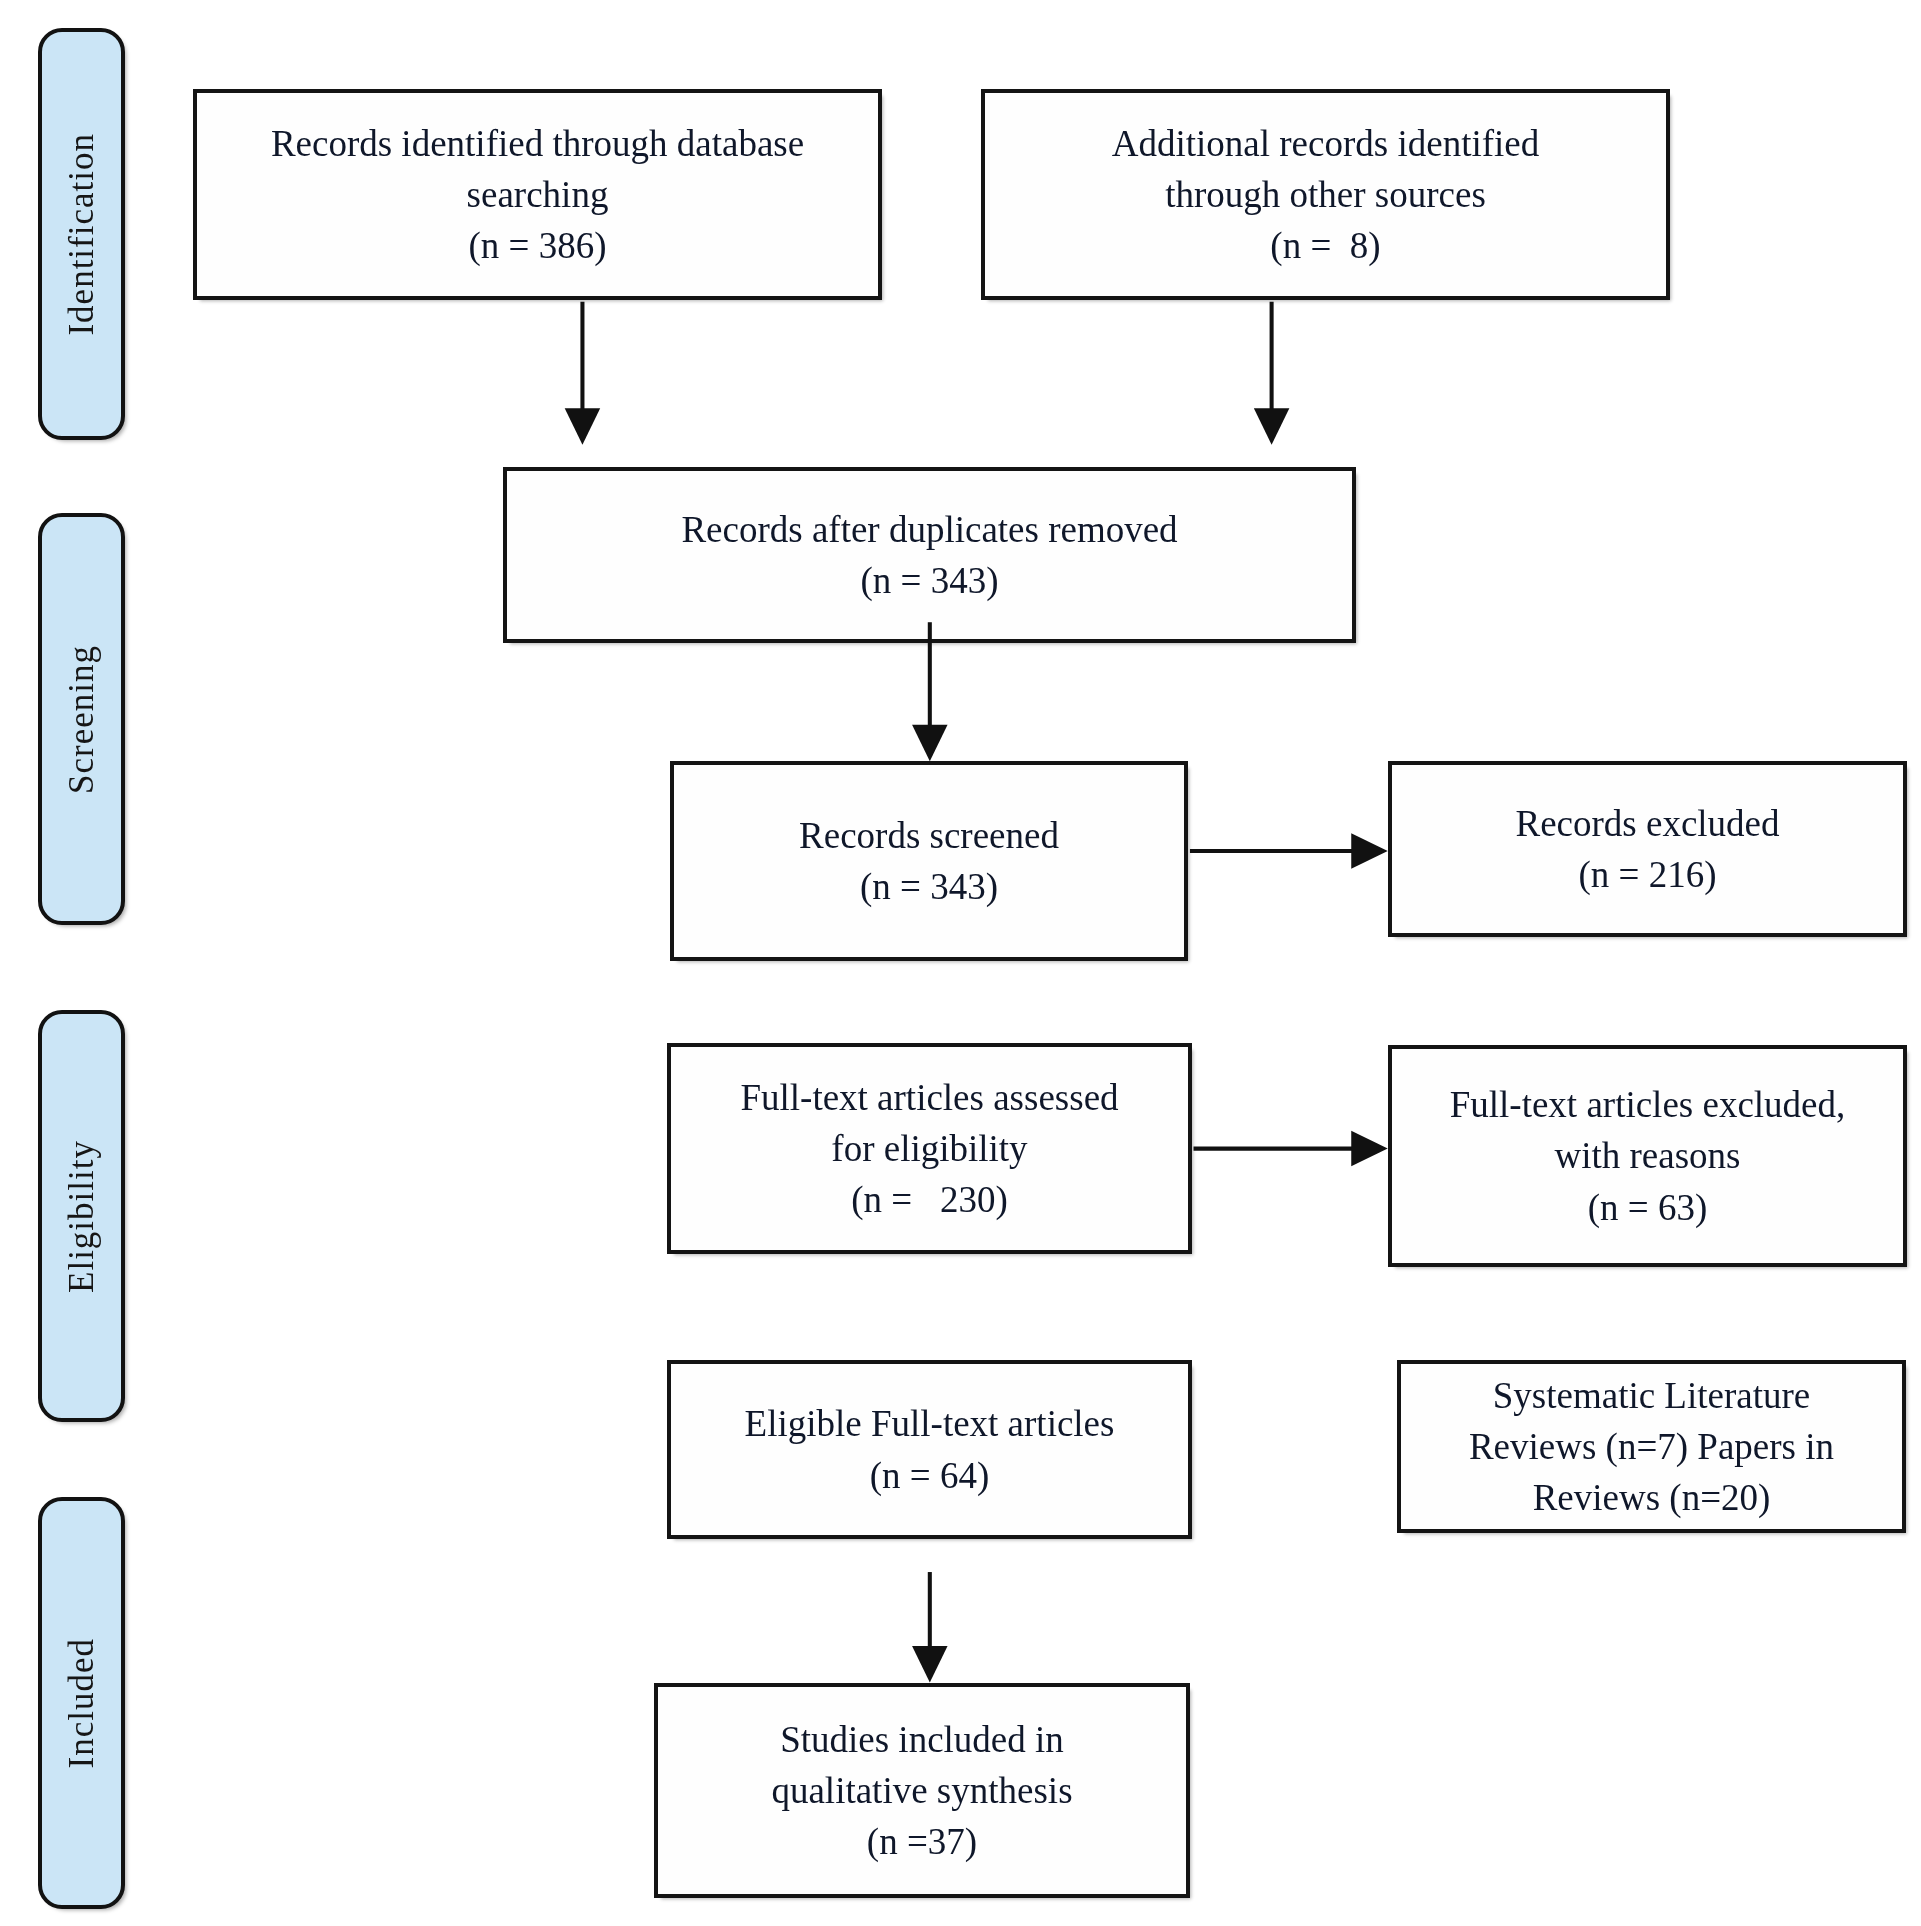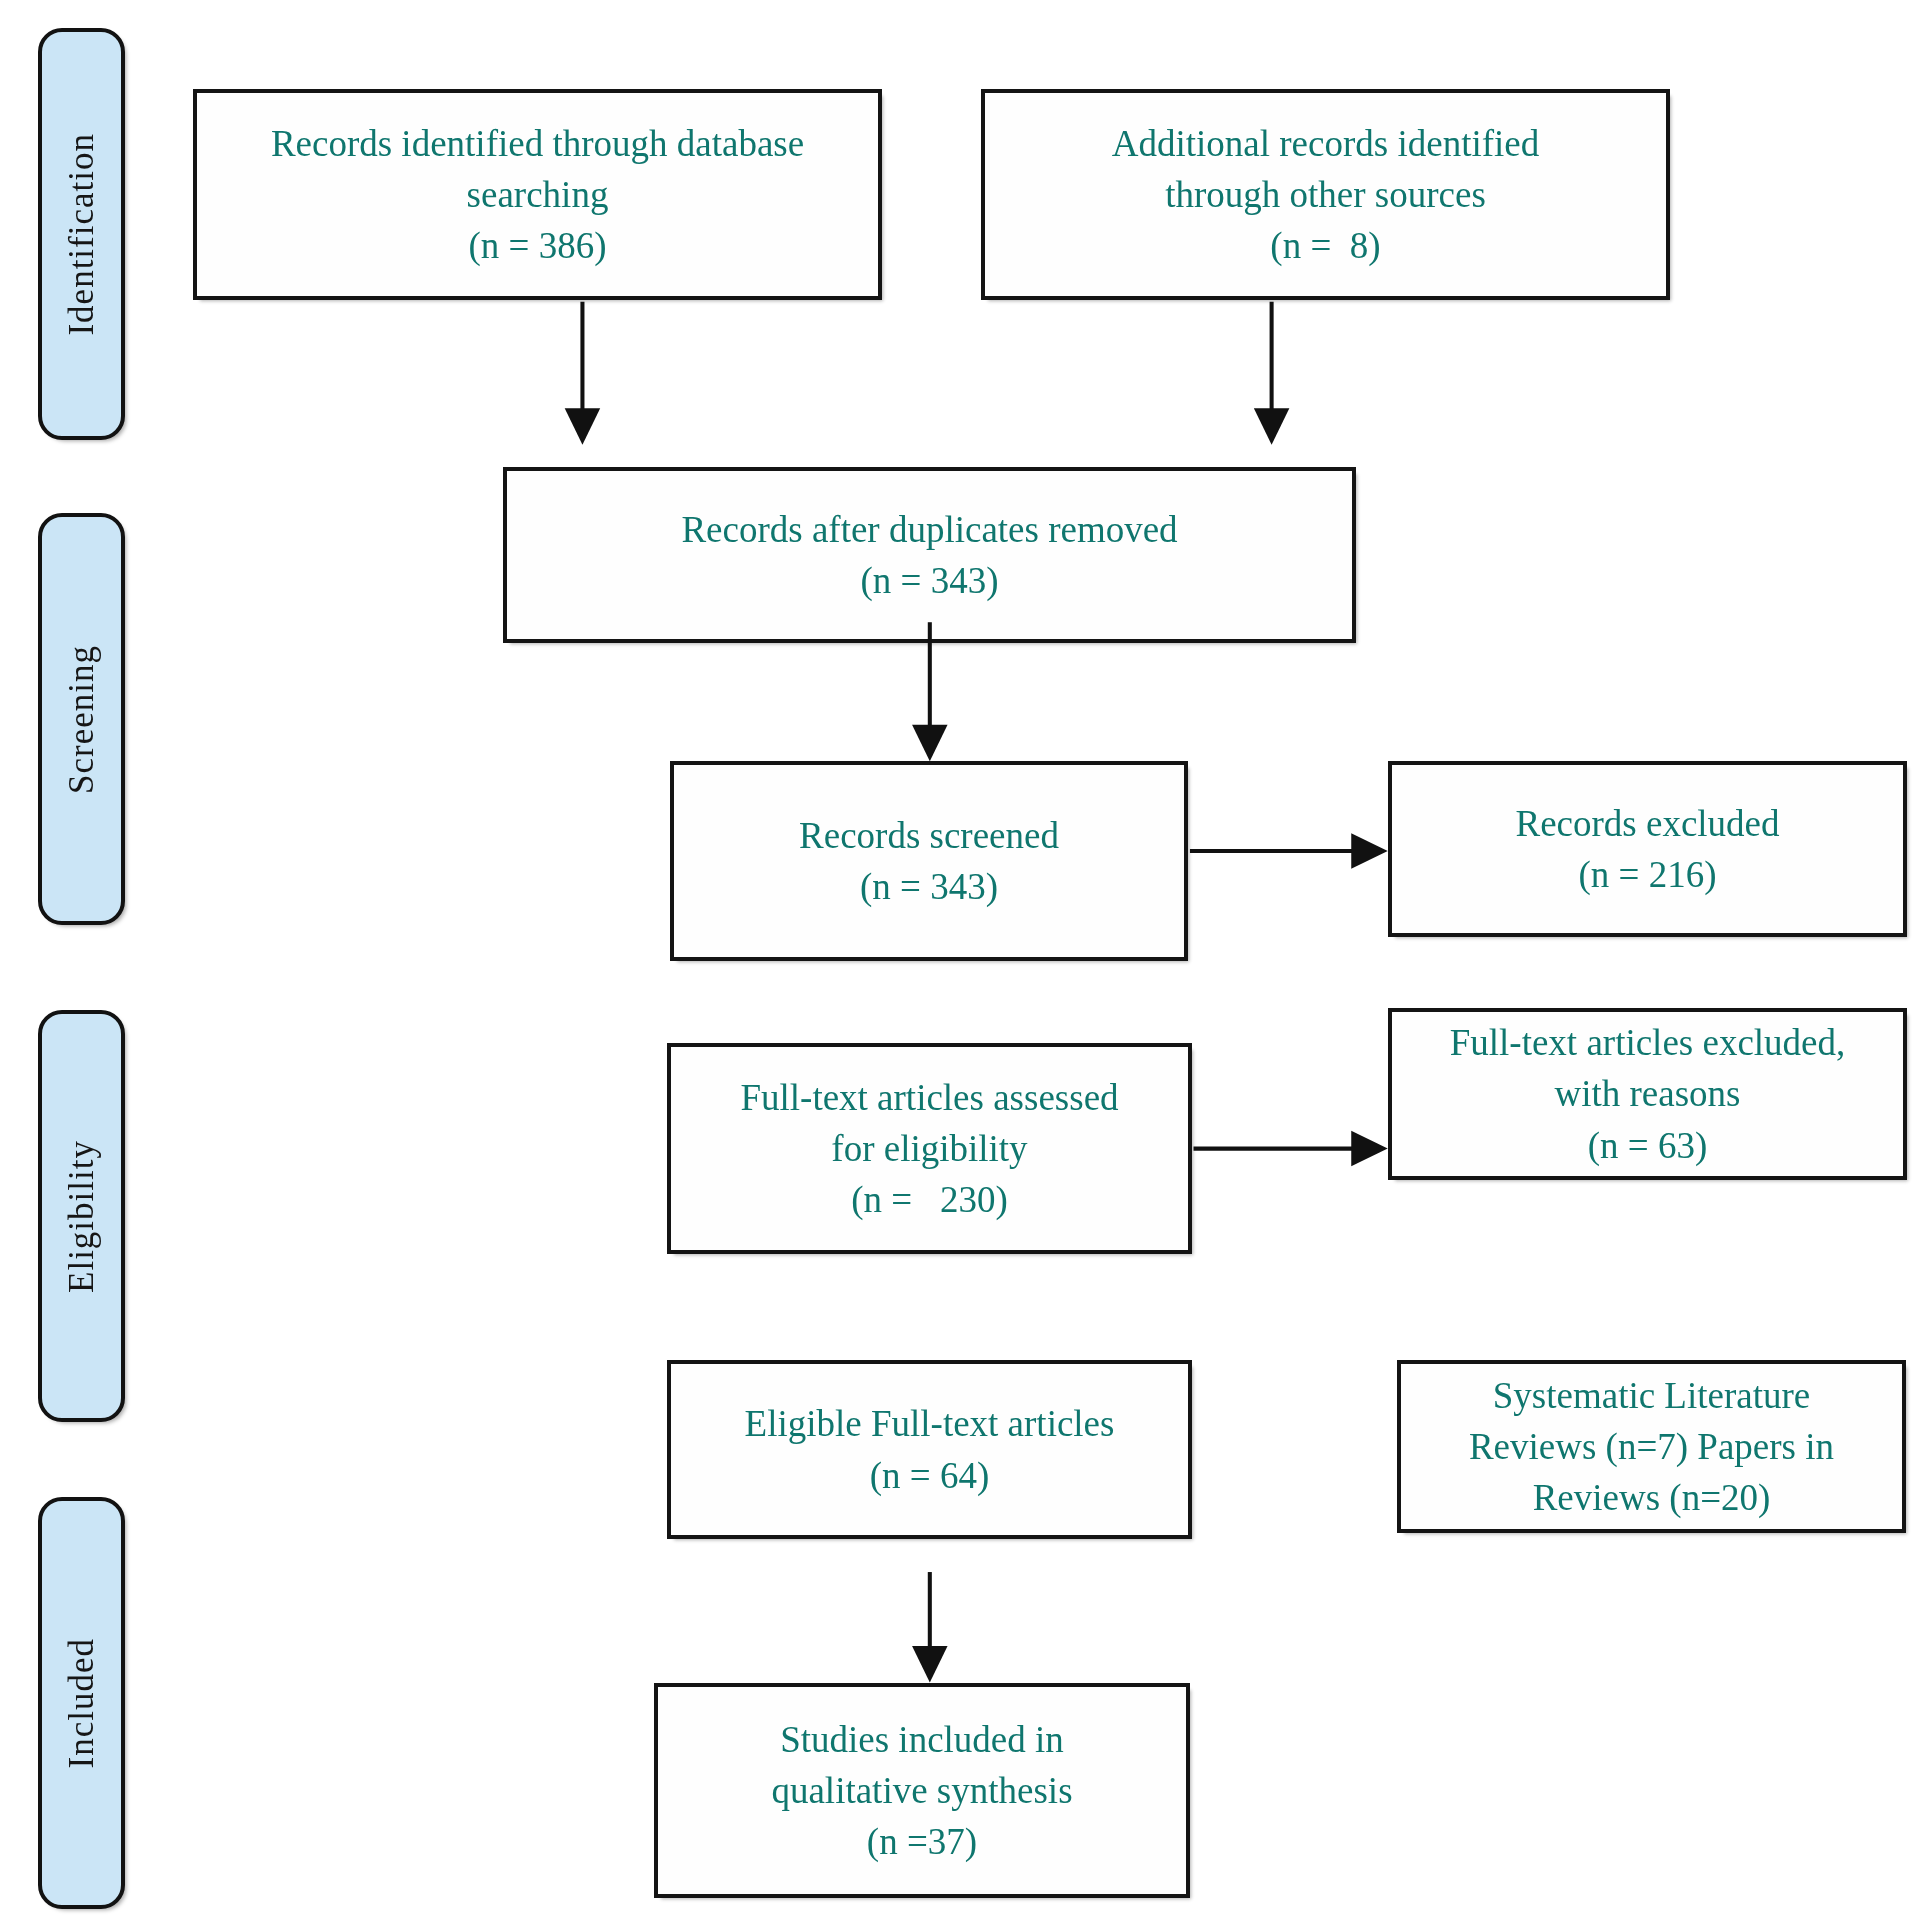--- a/index.html
+++ b/index.html
@@ -37,21 +37,21 @@
     position: absolute;
     background: #fefefe;
     border: 4px solid #141414;
     box-sizing: border-box;
     display: flex;
     align-items: center;
     justify-content: center;
     text-align: center;
     font-size: 37px;
     line-height: 1.38;
-    color: #0f766e;
+    color: #0f172a;
     white-space: pre-wrap;
     padding: 0 12px;
     box-shadow: 4px 4px 3.5px -3px rgba(0,0,0,0.30);
   }
   svg.arrows {
     position: absolute;
     left: 0; top: 0;
     width: 1922px;
     height: 1926px;
     pointer-events: none;
@@ -91,21 +91,21 @@
   <div class="flowbox" style="left:670px; top:761px; width:518px; height:200px">Records screened
 (n = 343)</div>
 
   <div class="flowbox" style="left:1388px; top:761px; width:519px; height:176px">Records excluded
 (n = 216)</div>
 
   <div class="flowbox" style="left:667px; top:1043px; width:525px; height:211px">Full-text articles assessed
 for eligibility
 (n =   230)</div>
 
-  <div class="flowbox" style="left:1388px; top:1008px; width:519px; height:172px">Full-text articles excluded,
+  <div class="flowbox" style="left:1388px; top:1045px; width:519px; height:222px">Full-text articles excluded,
 with reasons
 (n = 63)</div>
 
   <div class="flowbox" style="left:667px; top:1360px; width:525px; height:179px">Eligible Full-text articles
 (n = 64)</div>
 
   <div class="flowbox" style="left:1397px; top:1360px; width:509px; height:173px">Systematic Literature
 Reviews (n=7) Papers in
 Reviews (n=20)</div>
 

